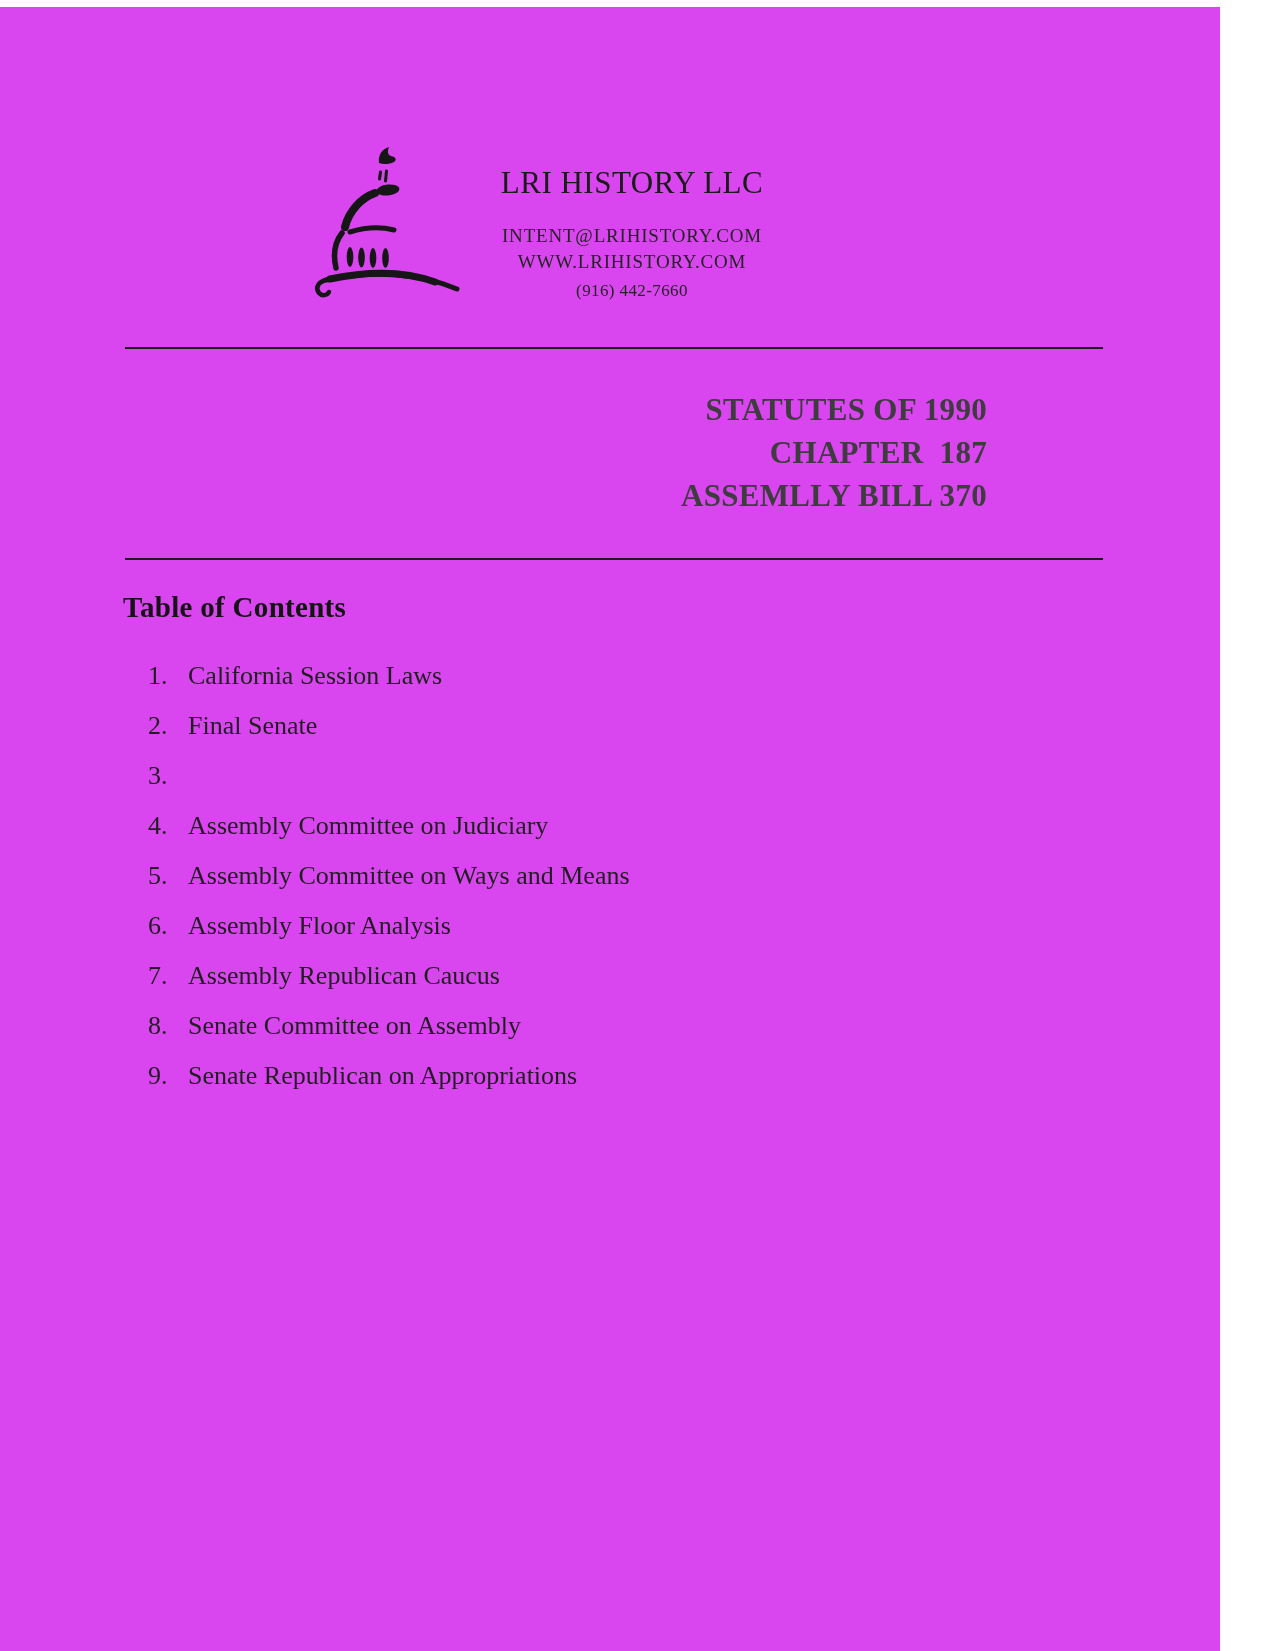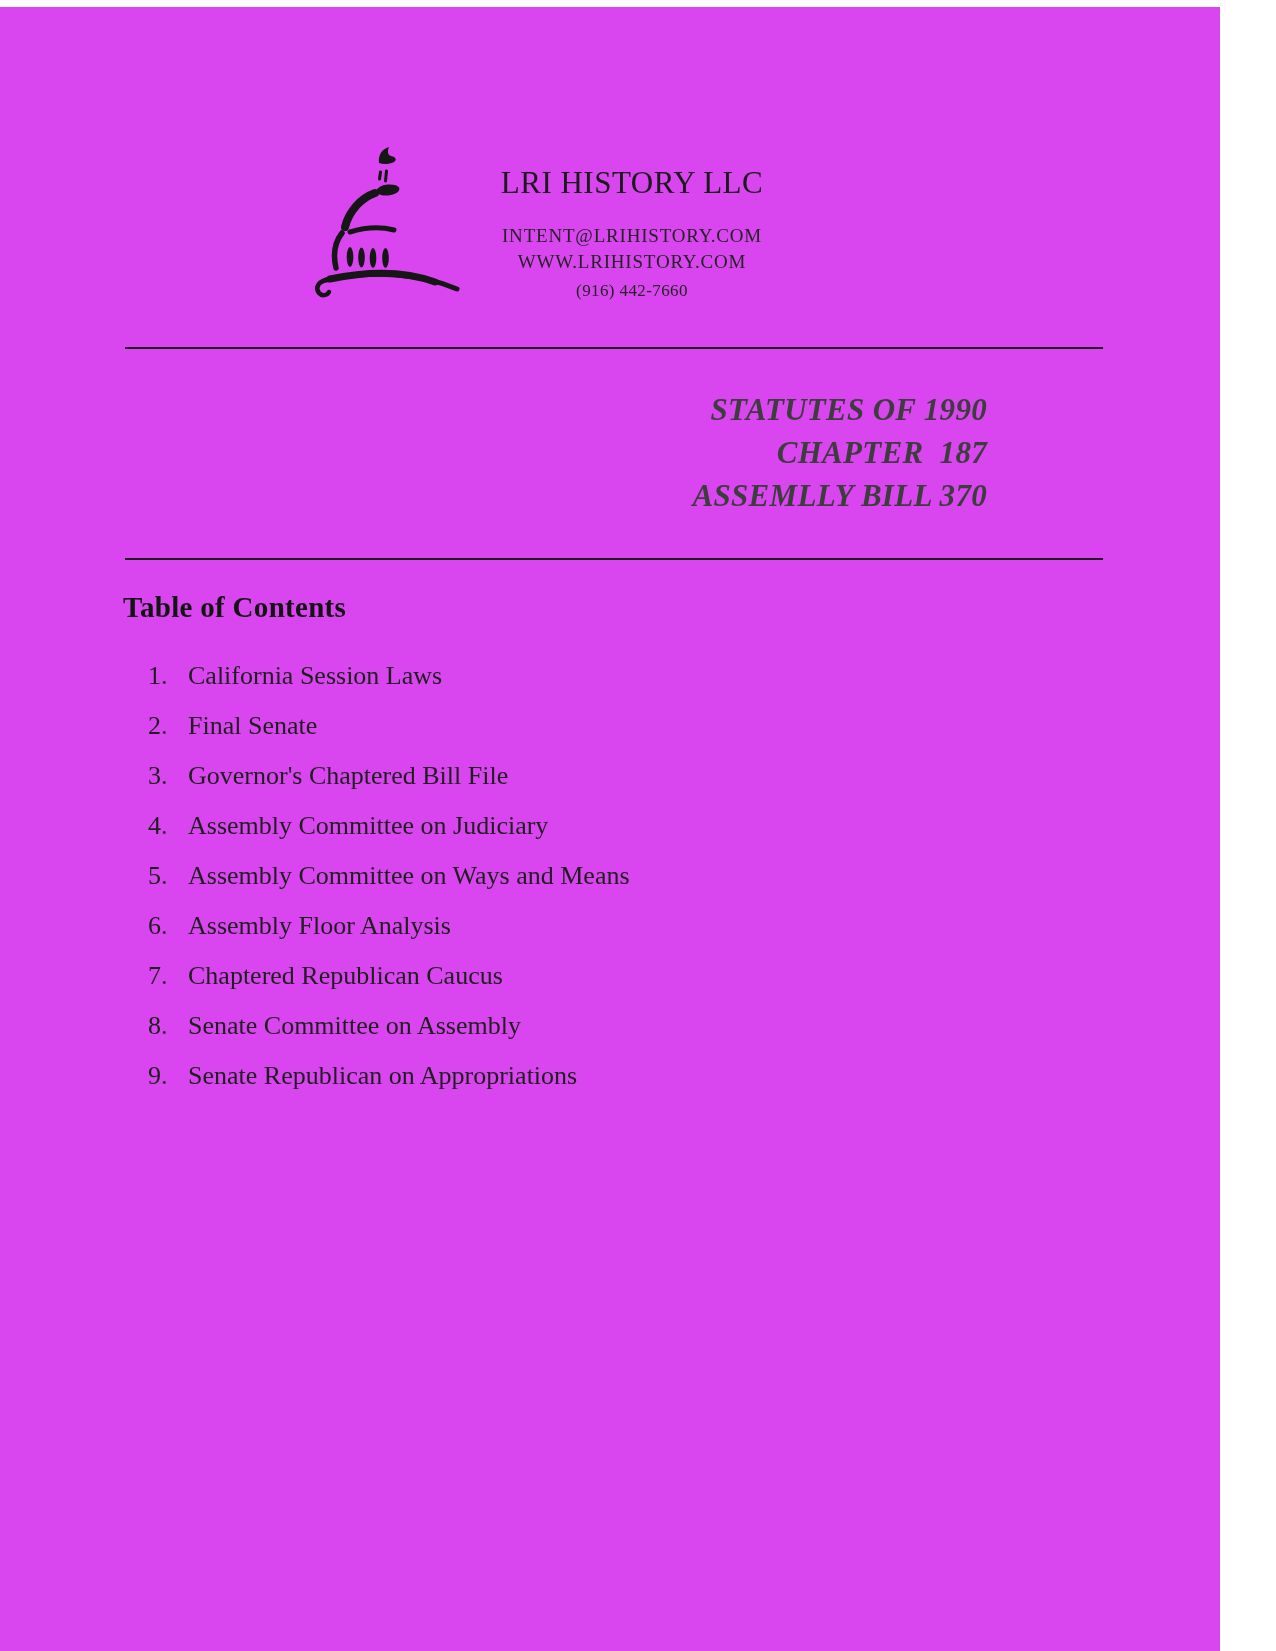--- a/index.html
+++ b/index.html
@@ -78,21 +78,21 @@
     position: absolute;
     top: 381px;
     right: 233px;
     text-align: right;
     font-weight: bold;
     font-size: 31px;
     line-height: 43px;
     letter-spacing: 0.3px;
     color: #3d3d3d;
   }
-  .doc-line { white-space: pre; font-style: italic; }
+  .doc-line { white-space: pre; }
 
   
   .toc-heading {
     position: absolute;
     left: 123px;
     top: 583px;
     margin: 0;
     font-size: 29px;
     line-height: 34px;
     font-weight: bold;
@@ -172,37 +172,36 @@
     <li class="toc-item">
       <span class="toc-num">1.</span>
       <span class="toc-label">California Session Laws</span>
     </li>
     <li class="toc-item">
       <span class="toc-num">2.</span>
       <span class="toc-label">Final Senate</span>
     </li>
     <li class="toc-item">
       <span class="toc-num">3.</span>
-      <span class="toc-label">Governor's Chaptered Bill File</span>
     </li>
     <li class="toc-item">
       <span class="toc-num">4.</span>
       <span class="toc-label">Assembly Committee on Judiciary</span>
     </li>
     <li class="toc-item">
       <span class="toc-num">5.</span>
       <span class="toc-label">Assembly Committee on Ways and Means</span>
     </li>
     <li class="toc-item">
       <span class="toc-num">6.</span>
       <span class="toc-label">Assembly Floor Analysis</span>
     </li>
     <li class="toc-item">
       <span class="toc-num">7.</span>
-      <span class="toc-label">Chaptered Republican Caucus</span>
+      <span class="toc-label">Assembly Republican Caucus</span>
     </li>
     <li class="toc-item">
       <span class="toc-num">8.</span>
       <span class="toc-label">Senate Committee on Assembly</span>
     </li>
     <li class="toc-item">
       <span class="toc-num">9.</span>
       <span class="toc-label">Senate Republican on Appropriations</span>
     </li>
   </ol>

